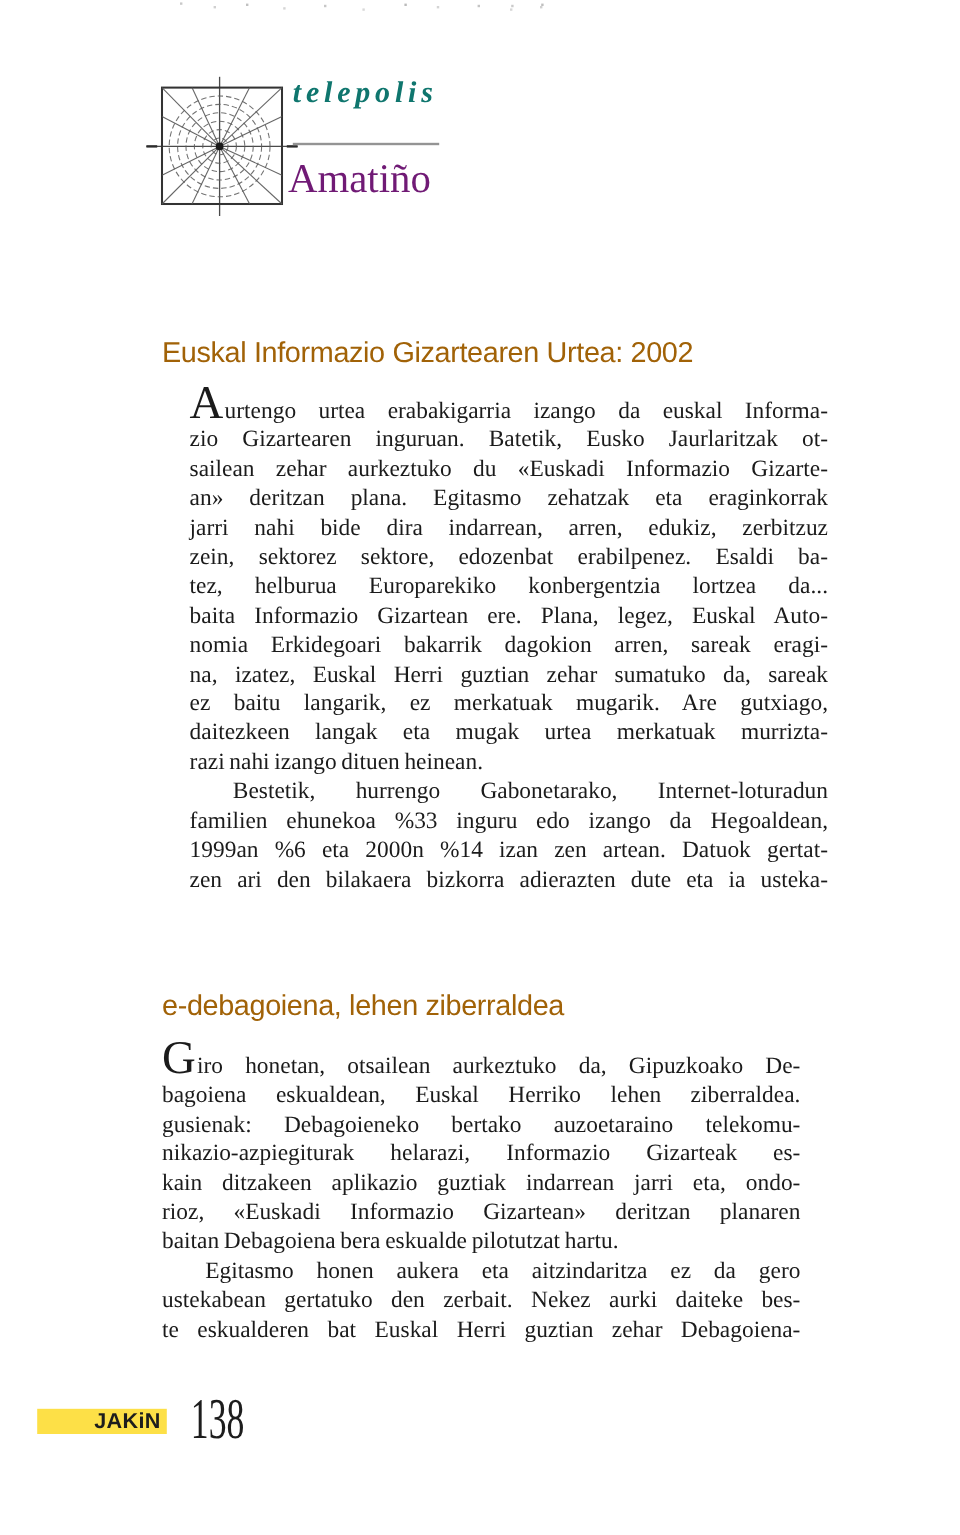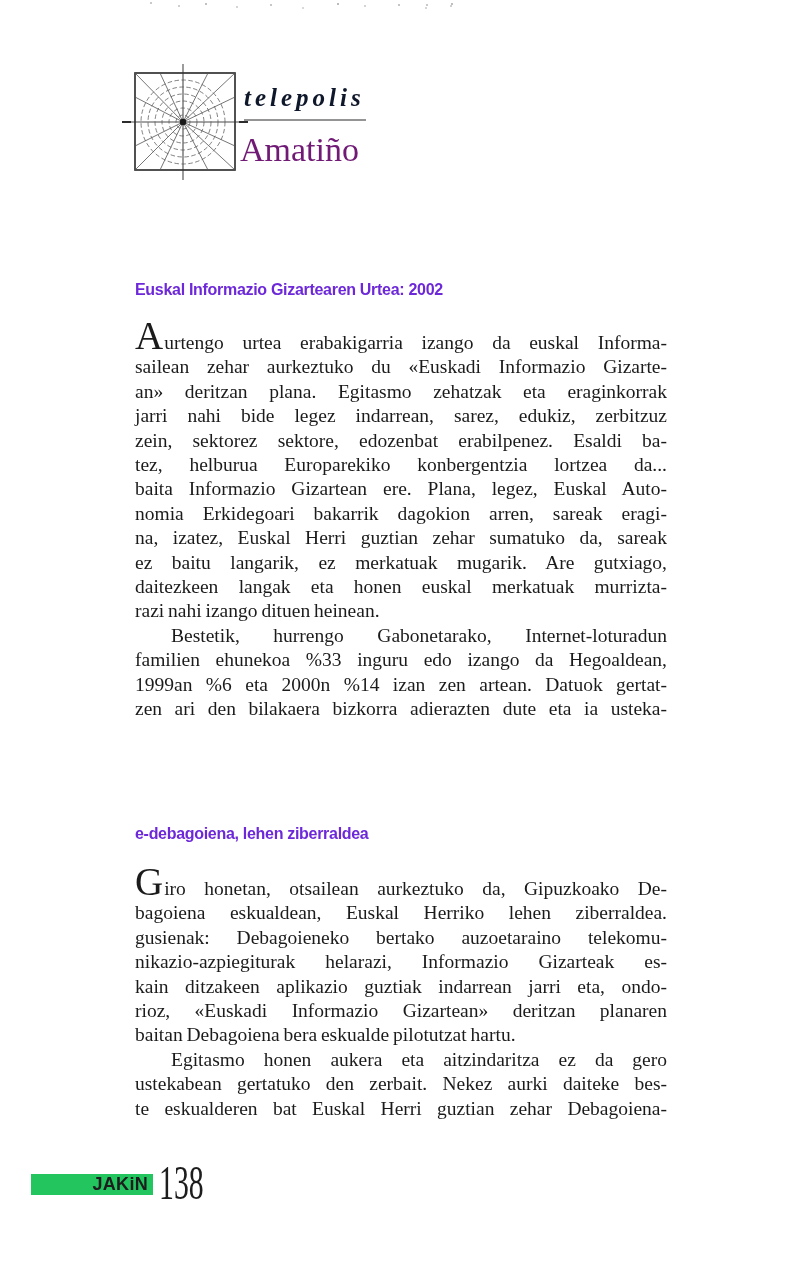--- a/index.html
+++ b/index.html
@@ -9,40 +9,40 @@
     margin:0 auto;
   }
   
   .noise{position:absolute;left:150px;top:2px;width:2px;height:2px;background:#b3b3b3;opacity:.7;
     box-shadow:28px 3px #bdbdbd,55px 1px #a8a8a8,86px 4px #c4c4c4,120px 2px #b0b0b0,
     152px 5px #c9c9c9,187px 1px #9f9f9f,214px 3px #c2c2c2,248px 2px #adadad,
     275px 5px #c6c6c6,301px 1px #a5a5a5,300px 3px #bdbdbd,276px 2px #b5b5b5;}
   
   .logo-box{position:absolute;left:121px;top:63px;width:128px;height:118px;}
   .logo-box svg{overflow:visible;display:block;}
-  .mag-title{position:absolute;left:244px;top:84px;
-    font:italic bold 25px "Liberation Serif", serif;letter-spacing:4px;color:#0f172a;}
+  .mag-title{position:absolute;left:244px;top:64px;
+    font:italic bold 25px "Liberation Serif", serif;letter-spacing:4px;color:#0f766e;}
   .rule{position:absolute;left:244px;top:119px;width:122px;height:2px;background:#949494;}
   .author{position:absolute;left:240px;top:131px;font-size:34px;color:#701a75;}
   
   .hd{position:absolute;left:135px;font-family:"Liberation Sans", sans-serif;
-    font-weight:bold;font-size:16px;letter-spacing:-0.3px;color:#6d28d9;white-space:nowrap;}
+    font-weight:normal;font-size:24px;letter-spacing:-0.3px;color:#a16207;white-space:nowrap;}
   .hd1{top:281px;}
   .hd2{top:825px;}
   
   .textblock{position:absolute;left:135px;width:532px;font-size:19.5px;line-height:24.4px;
     word-spacing:-1px;color:#1b1b1b;}
-  .tb1{top:331px;}
+  .tb1{top:331px;margin-left:23px;}
   .tb2{top:877px;}
   .ln{text-align:justify;text-align-last:justify;}
   .ln.last{text-align-last:left;}
   .ln.indent{text-indent:36px;}
   .cap{font-size:39px;line-height:0;letter-spacing:1px;}
   
-  .footer-bar{position:absolute;left:31px;top:1174px;width:122px;height:21px;background:#22c55e;
+  .footer-bar{position:absolute;left:31px;top:1174px;width:108px;height:21px;background:#fde047;
     font-family:"Liberation Sans", sans-serif;font-weight:bold;font-size:18px;line-height:21px;
     text-align:right;padding-right:5px;box-sizing:border-box;letter-spacing:.3px;color:#1d1d1d;}
   .page-number{position:absolute;left:159px;top:1159px;font-size:48px;line-height:48px;
     color:#1d1d1d;transform:scaleX(.62);transform-origin:left top;}
 </style>
 </head>
 <body>
 
 <div class="page">
 
@@ -94,30 +94,31 @@
     </svg>
   </div>
   <div class="mag-title">telepolis</div>
   <div class="rule"></div>
   <div class="author">Amatiño</div>
 
   <div class="hd hd1">Euskal Informazio Gizartearen Urtea: 2002</div>
 
   <div class="textblock tb1">
     <div class="ln"><span class="cap">A</span><span>urtengo urtea erabakigarria izango da euskal Informa-</span></div>
+    <div class="ln">zio Gizartearen inguruan. Batetik, Eusko Jaurlaritzak ot-</div>
     <div class="ln">sailean zehar aurkeztuko du «Euskadi Informazio Gizarte-</div>
     <div class="ln">an» deritzan plana. Egitasmo zehatzak eta eraginkorrak</div>
-    <div class="ln">jarri nahi bide legez indarrean, sarez, edukiz, zerbitzuz</div>
+    <div class="ln">jarri nahi bide dira indarrean, arren, edukiz, zerbitzuz</div>
     <div class="ln">zein, sektorez sektore, edozenbat erabilpenez. Esaldi ba-</div>
     <div class="ln">tez, helburua Europarekiko konbergentzia lortzea da...</div>
     <div class="ln">baita Informazio Gizartean ere. Plana, legez, Euskal Auto-</div>
     <div class="ln">nomia Erkidegoari bakarrik dagokion arren, sareak eragi-</div>
     <div class="ln">na, izatez, Euskal Herri guztian zehar sumatuko da, sareak</div>
     <div class="ln">ez baitu langarik, ez merkatuak mugarik. Are gutxiago,</div>
-    <div class="ln">daitezkeen langak eta honen euskal merkatuak murrizta-</div>
+    <div class="ln">daitezkeen langak eta mugak urtea merkatuak murrizta-</div>
     <div class="ln last">razi nahi izango dituen heinean.</div>
 
     <div class="ln indent">Bestetik, hurrengo Gabonetarako, Internet-loturadun</div>
     <div class="ln">familien ehunekoa %33 inguru edo izango da Hegoaldean,</div>
     <div class="ln">1999an %6 eta 2000n %14 izan zen artean. Datuok gertat-</div>
     <div class="ln">zen ari den bilakaera bizkorra adierazten dute eta ia usteka-</div>
   </div>
 
   <div class="hd hd2">e-debagoiena, lehen ziberraldea</div>
 

